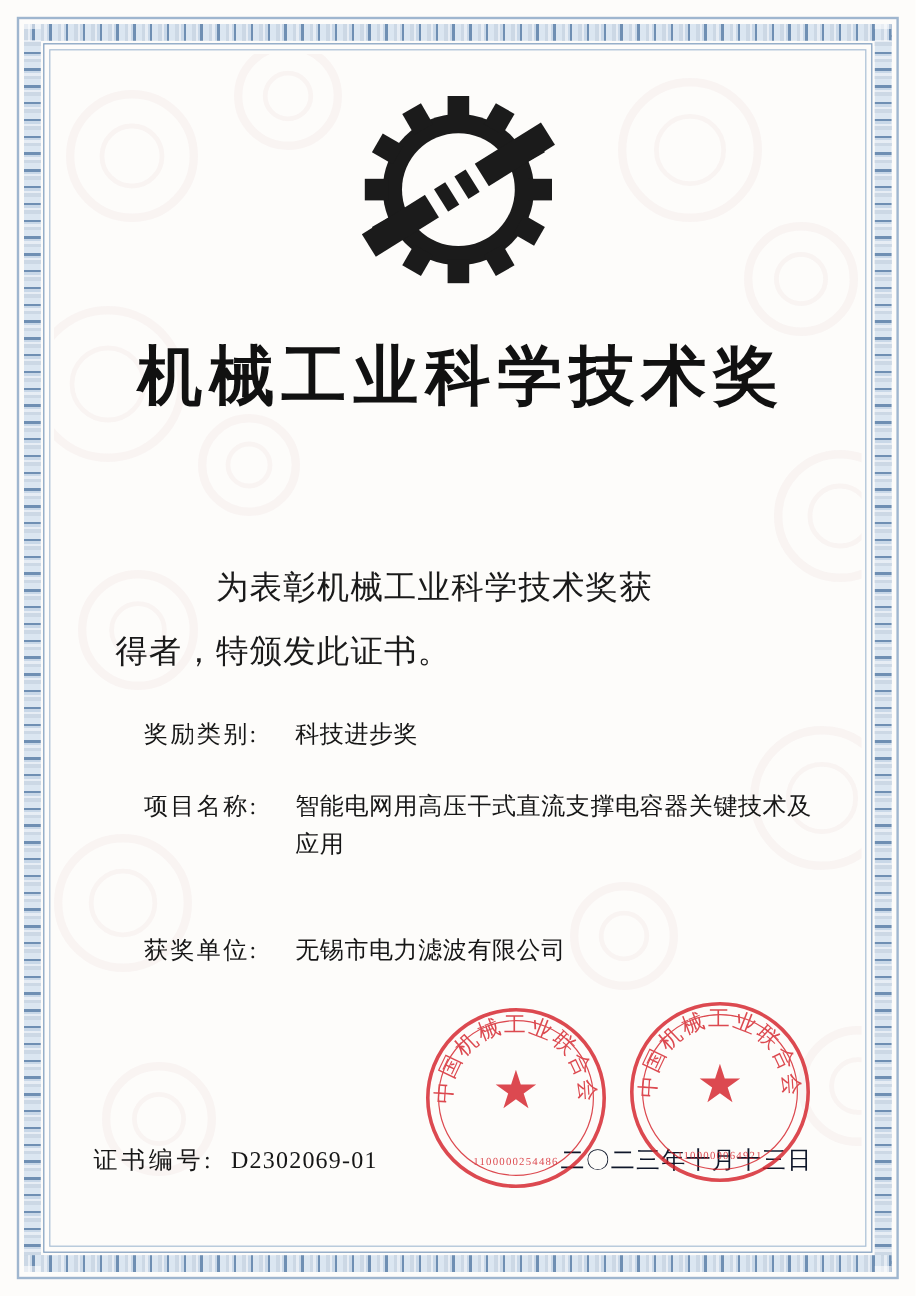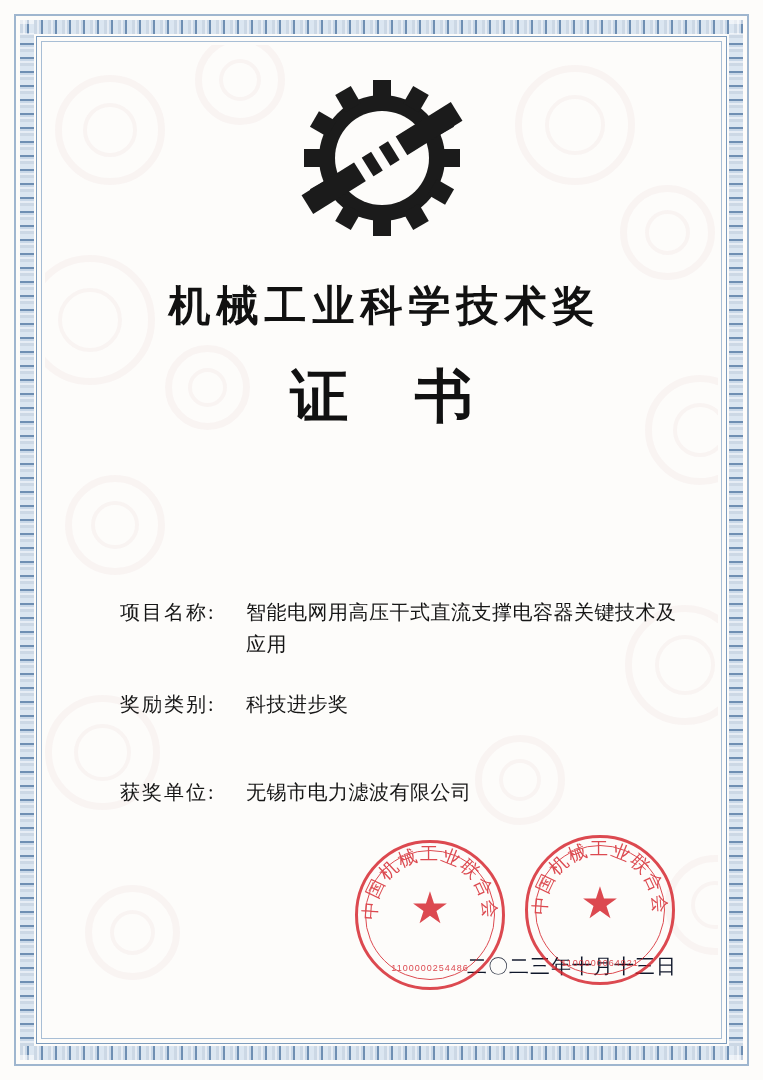--- a/index.html
+++ b/index.html
@@ -137,21 +137,21 @@
   .logo-wrap svg { display: inline-block; }
 
   
   .title-main {
     position: absolute;
     top: 278px;
     left: 0;
     width: 100%;
     text-align: center;
     font-family: "Liberation Serif", serif;
-    font-size: 42px;
+    font-size: 54px;
     font-weight: bold;
     letter-spacing: 6px;
     color: #111111;
     text-indent: 6px;
   }
   .title-sub {
     position: absolute;
     top: 358px;
     left: 0;
     width: 100%;
@@ -253,21 +253,21 @@
   }
   .seal-bottom-text {
     position: absolute;
     left: 0;
     bottom: 14px;
     width: 100%;
     text-align: center;
     font-size: 9px;
     color: #d5232b;
     letter-spacing: 1px;
-    font-family: Liberation Sans, sans-serif;
+    font-family: Liberation Serif, serif;
   }
   .seal-arc {
     position: absolute;
     left: 0; top: 0; width: 100%; height: 100%;
   }
   .seal-arc text {
     fill: #d5232b;
     font-family: "Liberation Serif", serif;
     font-size: 19px;
     letter-spacing: 2px;
@@ -329,40 +329,46 @@
             <rect x="-26" y="-16" width="9" height="32" fill="#fdfcfa"></rect>
             <rect x="-6" y="-16" width="9" height="32" fill="#fdfcfa"></rect>
             <rect x="14" y="-16" width="9" height="32" fill="#fdfcfa"></rect>
           </g>
         </g>
       </g>
     </svg>
   </div>
 
   <div class="title-main">机械工业科学技术奖</div>
-  <div class="title-sub">证 书</div>
-
+
+  <div class="citation">
+    <span class="line1">为表彰机械工业科学技术奖获</span>
+    <span class="line2">得者，特颁发此证书。</span>
+  </div>
 
   <div class="fields">
+    <div class="field-row">
+      <div class="field-label">奖励类别:</div>
+      <div class="field-value">科技进步奖</div>
+    </div>
     <div class="field-row">
       <div class="field-label">项目名称:</div>
       <div class="field-value">智能电网用高压干式直流支撑电容器关键技术及应用</div>
-    </div>
-    <div class="field-row">
-      <div class="field-label">奖励类别:</div>
-      <div class="field-value">科技进步奖</div>
     </div>
     <div class="field-row">
     </div>
     <div class="field-row">
       <div class="field-label">获奖单位:</div>
       <div class="field-value">无锡市电力滤波有限公司</div>
     </div>
   </div>
 
+  <div class="cert-no">
+    <span class="no-label">证书编号:</span><span class="no-value">D2302069-01</span>
+  </div>
   <div class="date-text">二〇二三年十月十三日</div>
 
   <div class="seal" id="seal-left">
     <div class="seal-inner-ring"></div>
     <svg class="seal-arc" viewBox="0 0 150 150">
       <defs>
         <path id="arcL" d="M 20,84 A 56,56 0 1 1 130,84" fill="none"></path>
       </defs>
       <text>
         <textPath href="#arcL" startOffset="50%" text-anchor="middle">中国机械工业联合会</textPath>

